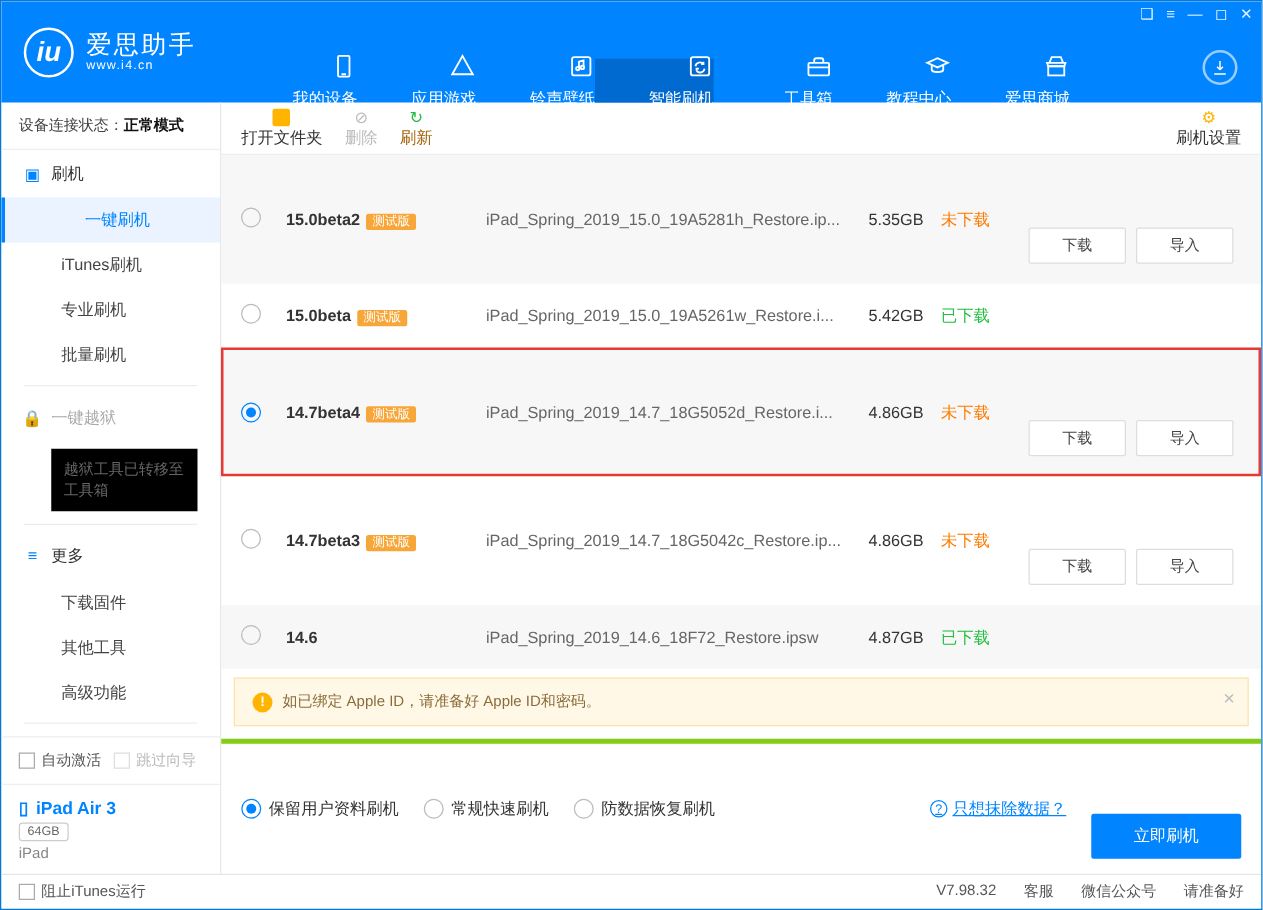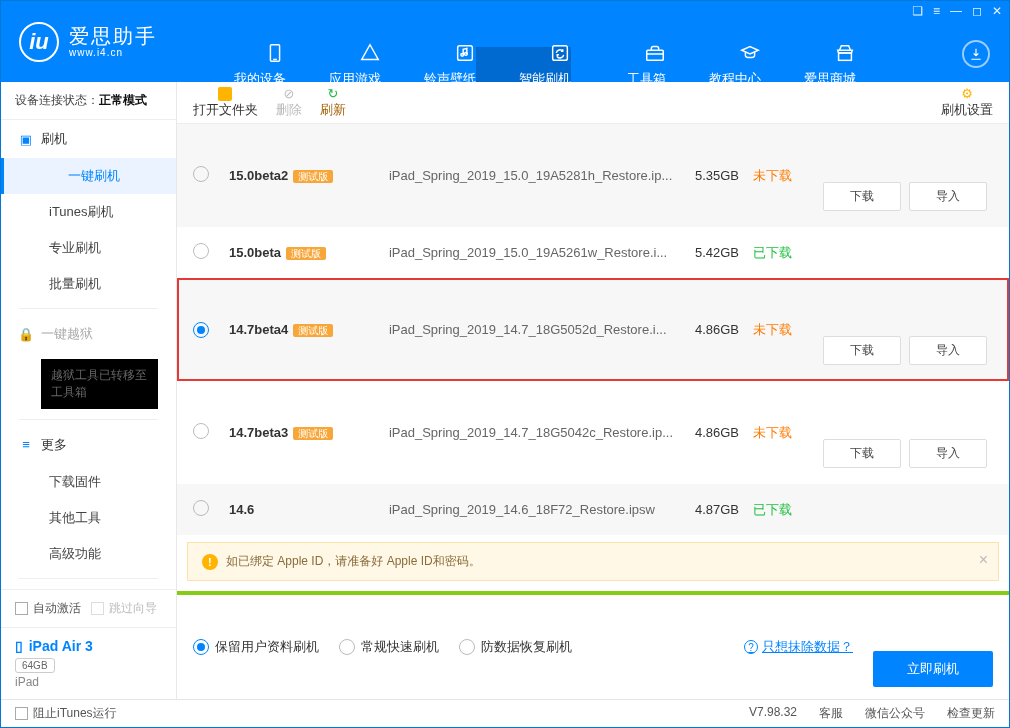--- a/index.html
+++ b/index.html
@@ -347,15 +347,15 @@
     </div>
   </div>
 </div>
 
 <div class="statusbar">
   <label><span class="cb"></span><span>阻止iTunes运行</span></label>
   <div class="sright">
     <span>V7.98.32</span>
     <span>客服</span>
     <span>微信公众号</span>
-    <span>检查更新</span>
+    <span>请准备好</span>
   </div>
 </div>
 
 </body></html>

